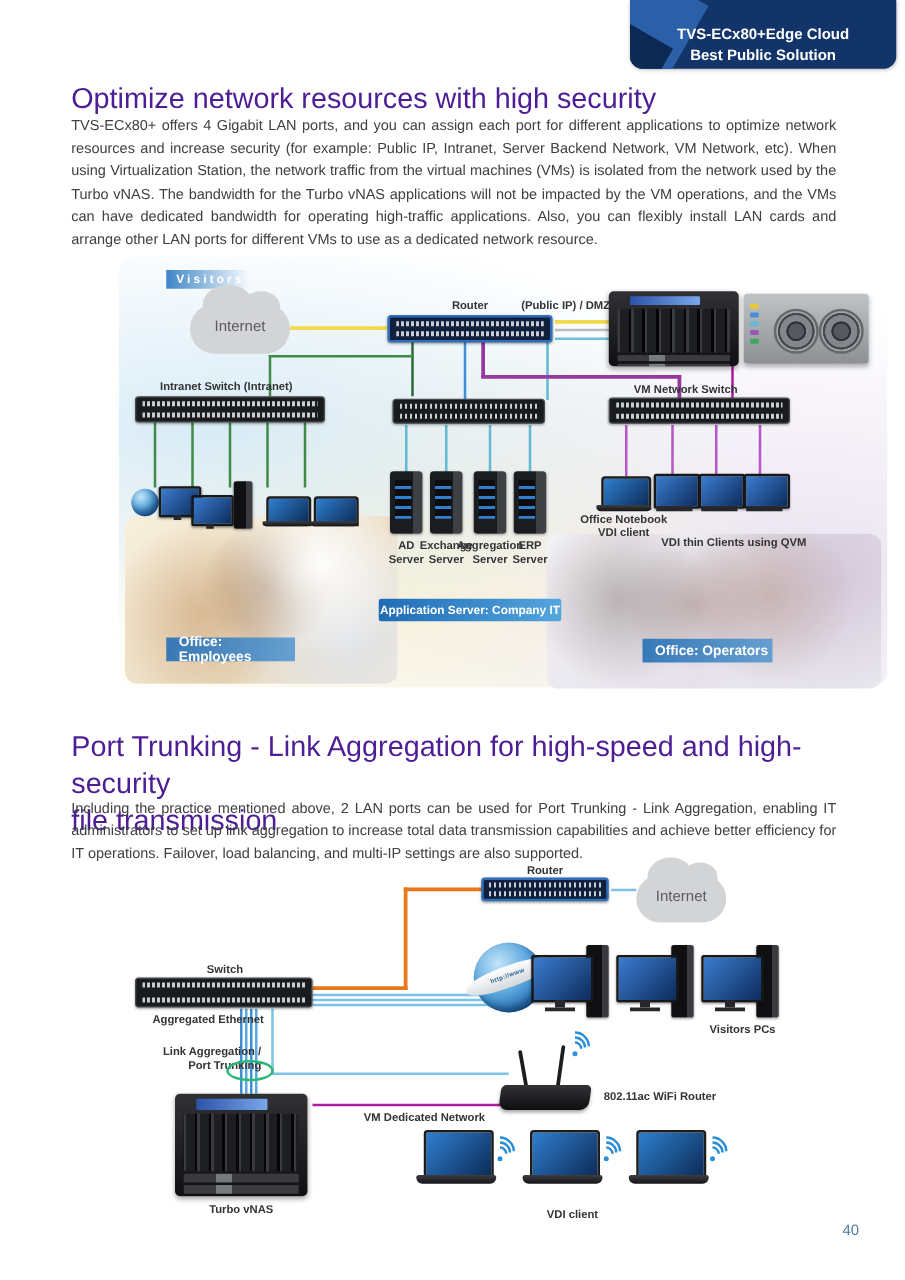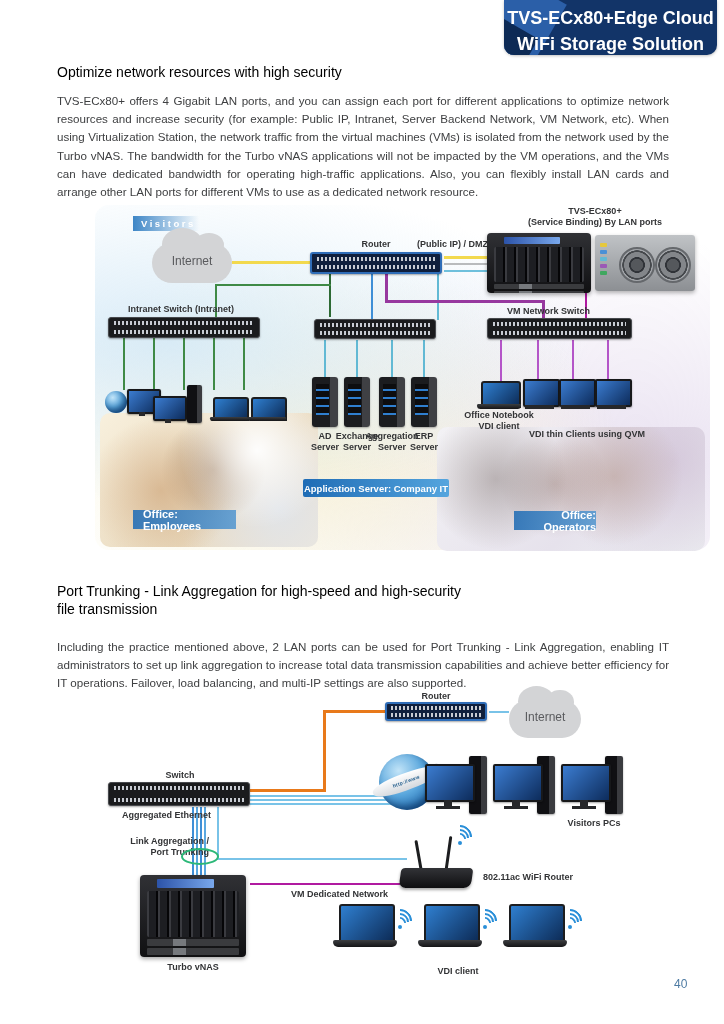--- a/index.html
+++ b/index.html
@@ -12,24 +12,24 @@
   .banner {
     position:absolute; left:504px; top:0; width:213px; height:55px;
     background:#123468; border-radius:0 0 10px 10px; overflow:hidden;
     color:#fff; box-shadow:0 1px 3px rgba(0,0,0,.25);
   }
   .banner::before { content:""; position:absolute; left:-30px; top:-20px; width:70px; height:110px;
     background:#2b5fa8; transform:rotate(30deg); }
   .banner::after { content:""; position:absolute; left:-44px; top:18px; width:60px; height:90px;
     background:#0d2a55; transform:rotate(30deg); }
   .banner .txt { position:relative; z-index:2; text-align:center; font-weight:700;
-    font-size:18px; line-height:1.45; padding-top:5px; }
-
-  
-  .h1 { position:absolute; color:#000000; font-size:14px; font-weight:400;
+    font-size:12px; line-height:1.45; padding-top:19px; }
+
+  
+  .h1 { position:absolute; color:#4c1d95; font-size:23px; font-weight:400;
     line-height:1.28; white-space:pre-line; }
   .para { position:absolute; color:#3f4042; font-size:11.6px; line-height:1.57;
     text-align:justify; }
 
   
   .d1 { position:absolute; left:95px; top:205px; width:615px; height:345px; border-radius:14px;
     background:
       radial-gradient(ellipse at 12% 40%, rgba(210,232,246,.85), rgba(210,232,246,0) 55%),
       radial-gradient(ellipse at 35% 72%, rgba(247,240,205,.75), rgba(247,240,205,0) 55%),
       radial-gradient(ellipse at 88% 72%, rgba(232,224,240,.9), rgba(232,224,240,0) 60%);
@@ -139,21 +139,21 @@
     justify-content:center; border-radius:2px;margin-top:24px; }
 
   .page-num { position:absolute; color:#4e7ba3; font-size:12px; }
 </style>
 </head>
 <body>
 
 <div class="banner">
   <div class="txt">
     <div>TVS-ECx80+Edge Cloud</div>
-    <div>WiFi Storage Solution</div>
+    <div>Best Public Solution</div>
   </div>
 </div>
 
 <div class="h1" style="left:57px; top:64px; width:612px;">Optimize network resources with high security</div>
 <div class="para" style="left:57px; top:92px; width:612px;">TVS-ECx80+ offers 4 Gigabit LAN ports, and you can assign each port for different applications to optimize network resources and increase security (for example: Public IP, Intranet, Server Backend Network, VM Network, etc). When using Virtualization Station, the network traffic from the virtual machines (VMs) is isolated from the network used by the Turbo vNAS. The bandwidth for the Turbo vNAS applications will not be impacted by the VM operations, and the VMs can have dedicated bandwidth for operating high-traffic applications. Also, you can flexibly install LAN cards and arrange other LAN ports for different VMs to use as a dedicated network resource.</div>
 
 <div class="d1">
 
   <div class="photo left" style="left:5px; top:208px; width:218px; height:134px;"></div>
   <div class="photo right" style="left:342px; top:222px; width:268px; height:124px;"></div>
@@ -190,22 +190,20 @@
     <span style="padding-top:11px;">Internet</span>
   </div>
 
   <div class="lbl c" style="left:240px; top:34px; width:82px;">Router</div>
   <div class="lbl" style="left:322px; top:34px; width:120px;">(Public IP) / DMZ</div>
   <div class="sw blue" style="left:215px; top:47px; width:132px; height:22px;">
     <div class="row"></div>
       <div class="row"></div>
   </div>
 
-  <div class="lbl c" style="left:395px; top:1px; width:210px;">TVS-ECx80+
-(Service Binding) By LAN ports</div>
   <div class="nas-front" style="left:392px; top:28px; width:104px; height:60px;">
     <div class="lcd"></div>
       <div class="bays"></div>
       <div class="tray"></div>
       <div class="tray"></div>
   </div>
   <div class="nas-rear" style="left:500px; top:30px; width:100px; height:56px;">
     <div class="fan" style="left:24px; top:12px; width:32px; height:32px;"></div>
     <div class="fan" style="left:60px; top:12px; width:32px; height:32px;"></div>
     <div class="rear-dot" style="left:5px; top:8px;  background:#e6c83d;"></div>
@@ -261,21 +259,21 @@
   <div class="stand" style="left:430px; top:200px; width:29px; height:4px;"></div>
   <div class="monitor" style="left:464px; top:174px; width:33px; height:24px;"></div>
   <div class="stand" style="left:466px; top:200px; width:29px; height:4px;"></div>
   <div class="monitor" style="left:500px; top:174px; width:33px; height:24px;"></div>
   <div class="stand" style="left:502px; top:200px; width:29px; height:4px;"></div>
   <div class="lbl c" style="left:364px; top:205px; width:80px;">Office Notebook
 VDI client</div>
   <div class="lbl" style="left:434px; top:224px; width:150px;">VDI thin Clients using QVM</div>
 
   <div class="bar-blue" style="left:38px; top:305px; width:103px; height:19px;">Office: Employees</div>
-  <div class="bar-blue" style="left:419px; top:306px; width:82px; height:19px;text-align:right;">Office: Operators</div>
+  <div class="bar-blue" style="left:419px; top:306px; width:104px; height:19px;text-align:right;">Office: Operators</div>
 </div>
 
 <div class="h1" style="left:57px; top:583px; width:612px;">Port Trunking - Link Aggregation for high-speed and high-security
 file transmission</div>
 <div class="para" style="left:57px; top:638px; width:612px;">Including the practice mentioned above, 2 LAN ports can be used for Port Trunking - Link Aggregation, enabling IT administrators to set up link aggregation to increase total data transmission capabilities and achieve better efficiency for IT operations. Failover, load balancing, and multi-IP settings are also supported.</div>
 
 <div class="d2">
 
   <div class="line" style="left:228px; top:20px; width:64px; height:3px; background:#e8791a;"></div>
   <div class="line" style="left:228px; top:20px; width:3px; height:82px; background:#e8791a;"></div>

